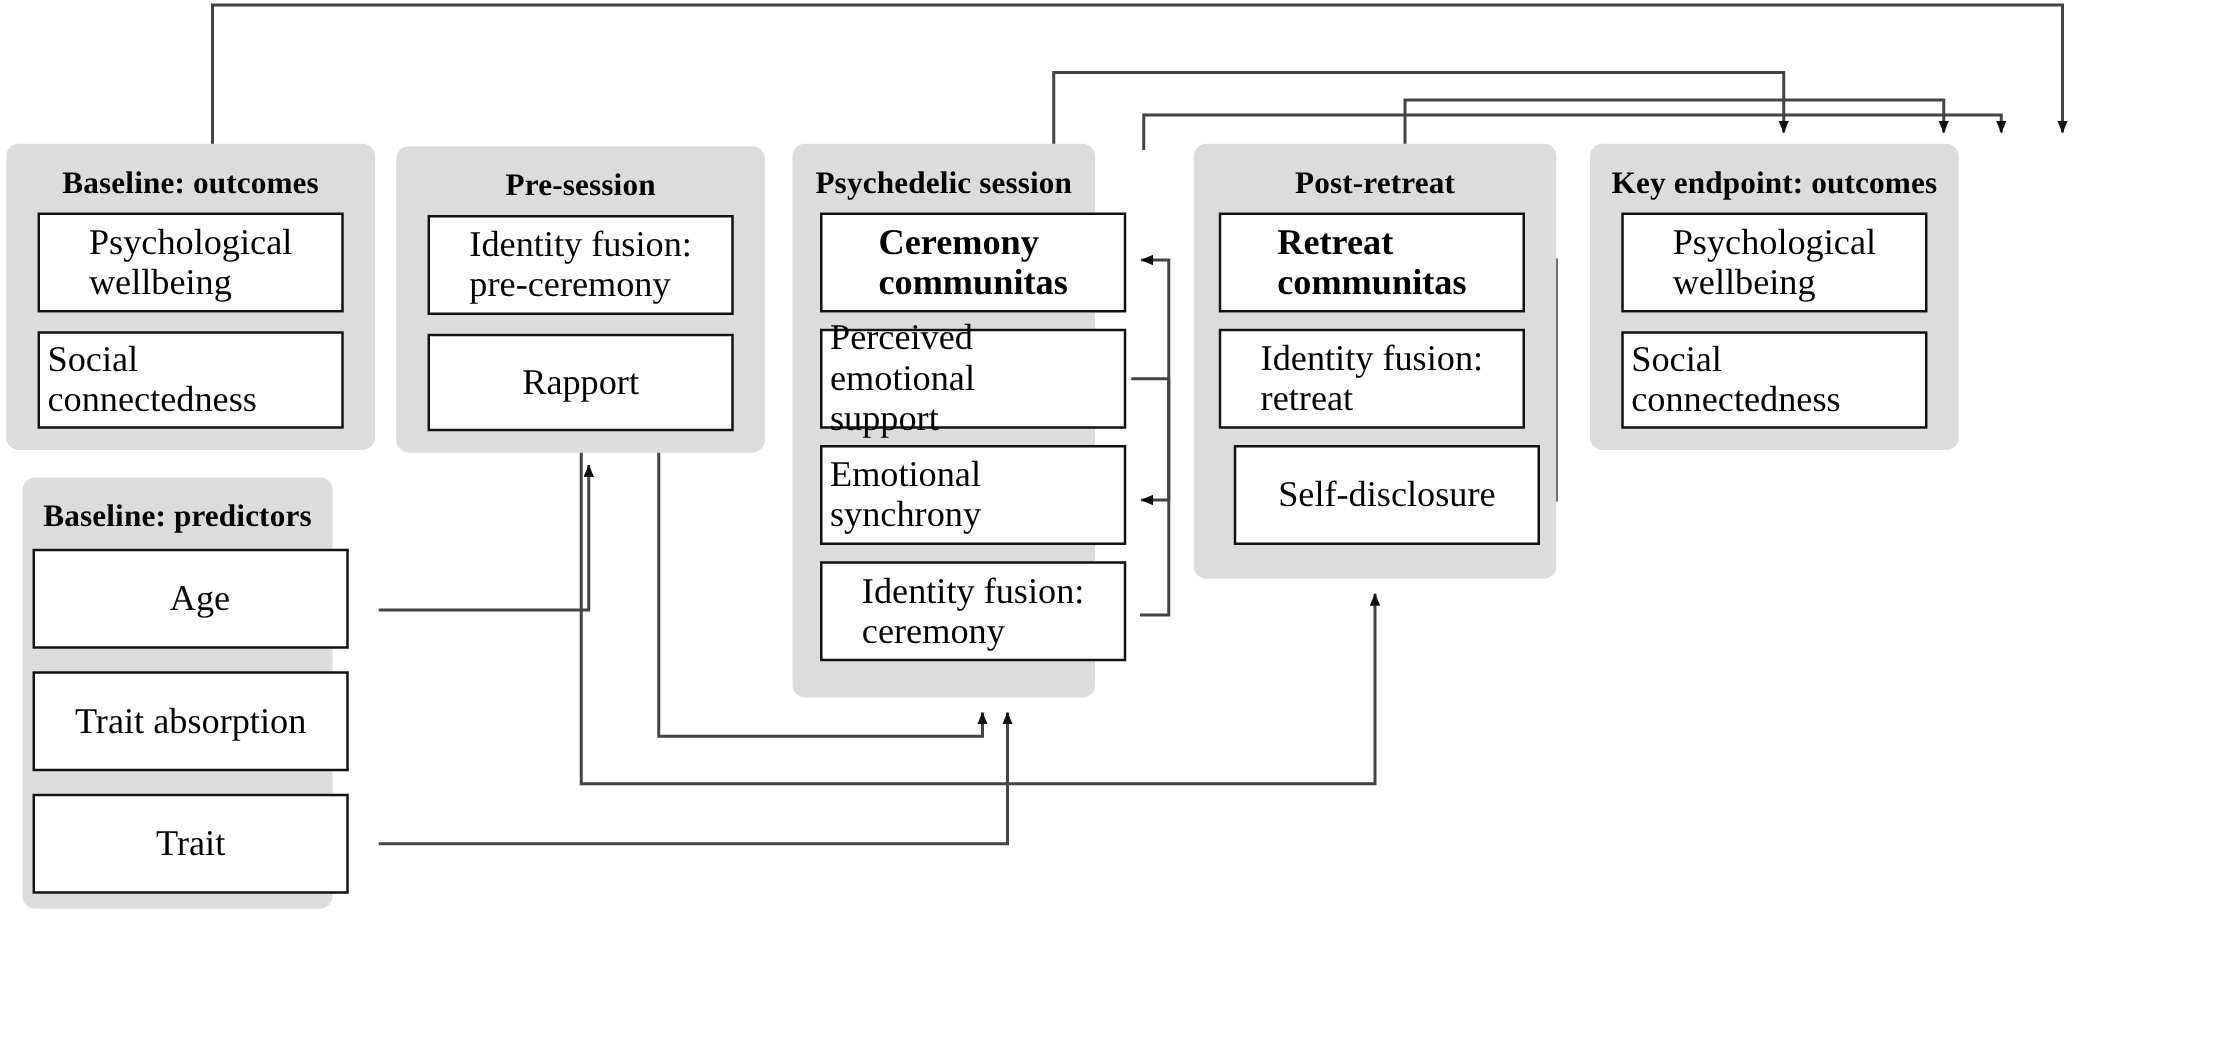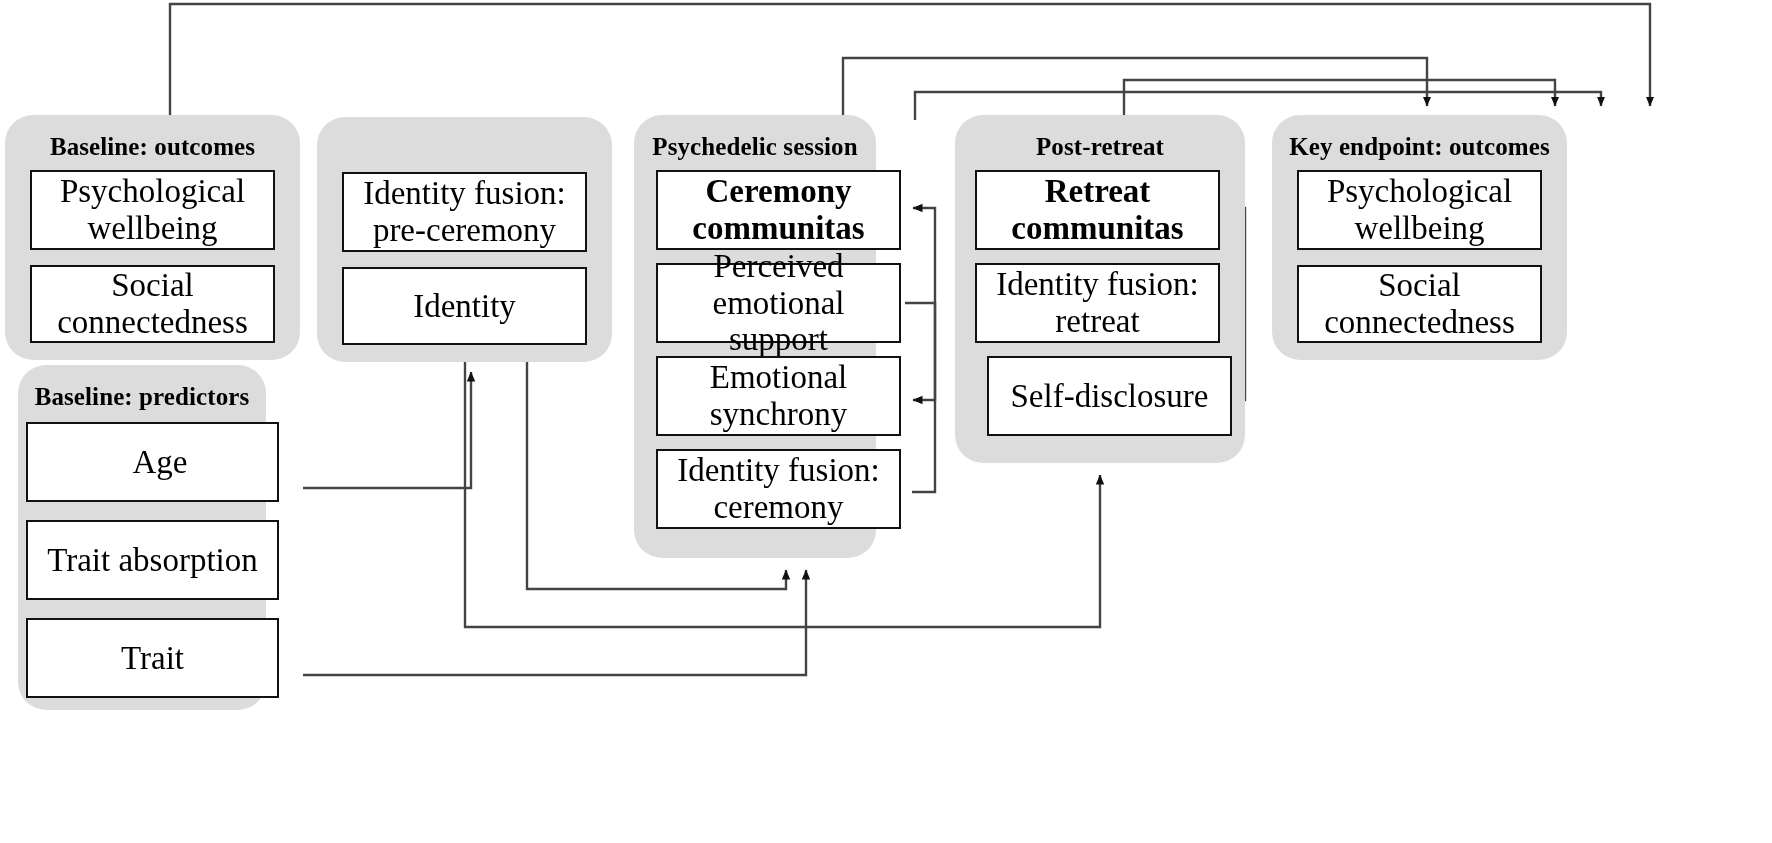--- a/index.html
+++ b/index.html
@@ -1,26 +1,26 @@
 <!DOCTYPE html>
 <html><head>
 <meta charset="utf-8">
 <style>
   html,body{margin:0;padding:0;background:#ffffff;}
   body{width:1772px;height:843px;overflow:hidden;
        font-family:"Liberation Serif","DejaVu Serif",serif;}
   #stage{position:relative;width:1772px;height:843px;}
   svg.conn{position:absolute;left:0;top:0;width:1772px;height:843px;pointer-events:none;}
 
-  .panel{position:absolute;background:#dcdcdc;border-radius:28px;box-sizing:border-box;padding-left:13px;}
+  .panel{position:absolute;background:#dcdcdc;border-radius:10px;box-sizing:border-box;padding-left:13px;}
   .panel-title{position:absolute;left:0;right:0;text-align:center;
                font-weight:bold;font-size:25px;color:#000;letter-spacing:.1px;}
   .node{position:absolute;background:#ffffff;border:2.5px solid #111;
         box-sizing:border-box;display:flex;align-items:center;justify-content:center;
-        text-align:center;font-size:33px;line-height:1.12;color:#000;padding:2px 6px;}
+        text-align:left;font-size:29px;line-height:1.12;color:#000;padding:2px 6px;}
   .node.bold{font-weight:bold;}
 </style>
 </head>
 <body>
 
 <div id="stage">
 
   <svg class="conn" viewBox="0 0 1772 843">
     <defs>
       <marker id="ah" markerWidth="11" markerHeight="11" refX="9.5" refY="4.2" orient="auto" markerUnits="userSpaceOnUse">
@@ -58,26 +58,27 @@
     <div class="node" style="left:25px;top:55px;width:245px;height:80px;">
       <span style="white-space:pre-line;">Psychological
 wellbeing</span>
     </div>
     <div class="node" style="left:25px;top:150px;width:245px;height:78px;">
       <span style="white-space:pre-line;">Social connectedness</span>
     </div>
   </div>
 
   <div class="panel" style="left:317px;top:117px;width:295px;height:245px;">
+    <div class="panel-title" style="top:18px;">Pre-session</div>
     <div class="node" style="left:25px;top:55px;width:245px;height:80px;">
       <span style="white-space:pre-line;">Identity fusion:
 pre-ceremony</span>
     </div>
     <div class="node" style="left:25px;top:150px;width:245px;height:78px;">
-      <span style="white-space:pre-line;">Identity</span>
+      <span style="white-space:pre-line;">Rapport</span>
     </div>
   </div>
 
   <div class="panel" style="left:634px;top:115px;width:242px;height:443px;">
     <div class="panel-title" style="top:18px;">Psychedelic session</div>
     <div class="node bold" style="left:22px;top:55px;width:245px;height:80px;">
       <span style="white-space:pre-line;">Ceremony
 communitas</span>
     </div>
     <div class="node" style="left:22px;top:148px;width:245px;height:80px;">
@@ -112,21 +113,21 @@
     <div class="panel-title" style="top:18px;">Key endpoint: outcomes</div>
     <div class="node" style="left:25px;top:55px;width:245px;height:80px;">
       <span style="white-space:pre-line;">Psychological
 wellbeing</span>
     </div>
     <div class="node" style="left:25px;top:150px;width:245px;height:78px;">
       <span style="white-space:pre-line;">Social connectedness</span>
     </div>
   </div>
 
-  <div class="panel" style="left:18px;top:365px;width:248px;height:345px;">
+  <div class="panel" style="left:18px;top:382px;width:248px;height:345px;">
     <div class="panel-title" style="top:18px;">Baseline: predictors</div>
     <div class="node" style="left:8px;top:57px;width:253px;height:80px;">
       <span style="white-space:pre-line;margin-left:15px;">Age</span>
     </div>
     <div class="node" style="left:8px;top:155px;width:253px;height:80px;">
       <span style="white-space:pre-line;">Trait absorption</span>
     </div>
     <div class="node" style="left:8px;top:253px;width:253px;height:80px;">
       <span style="white-space:pre-line;">Trait</span>
     </div>

